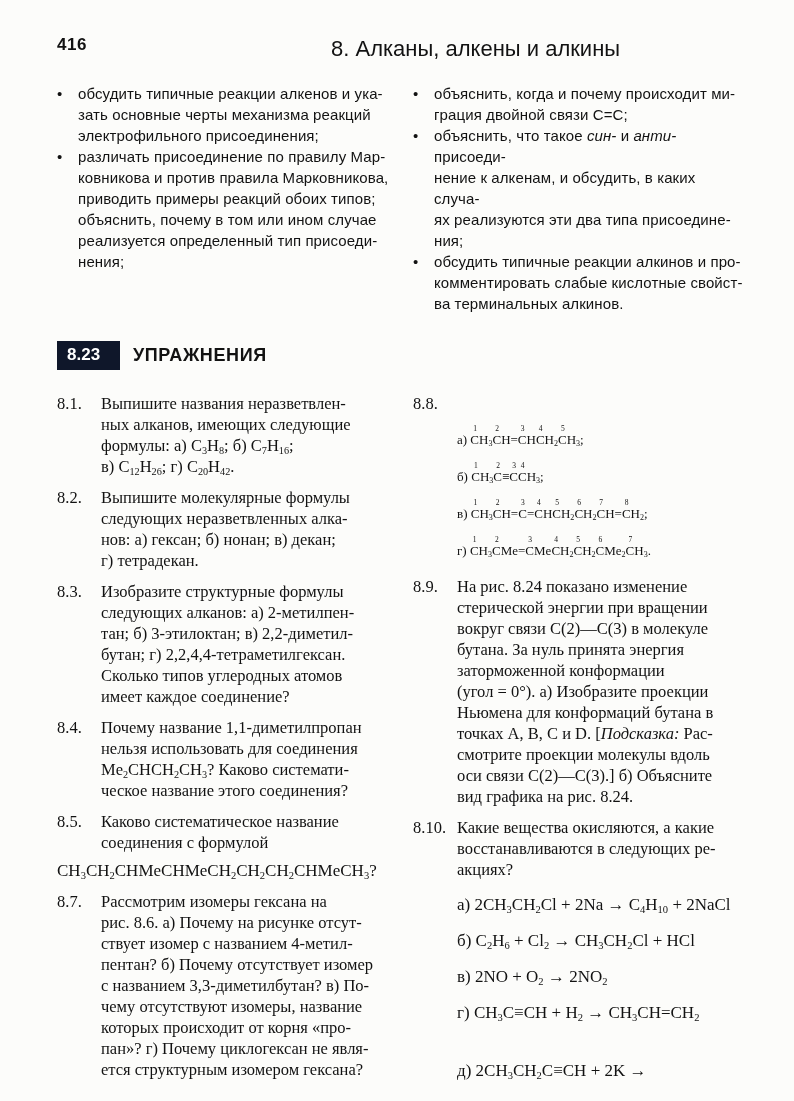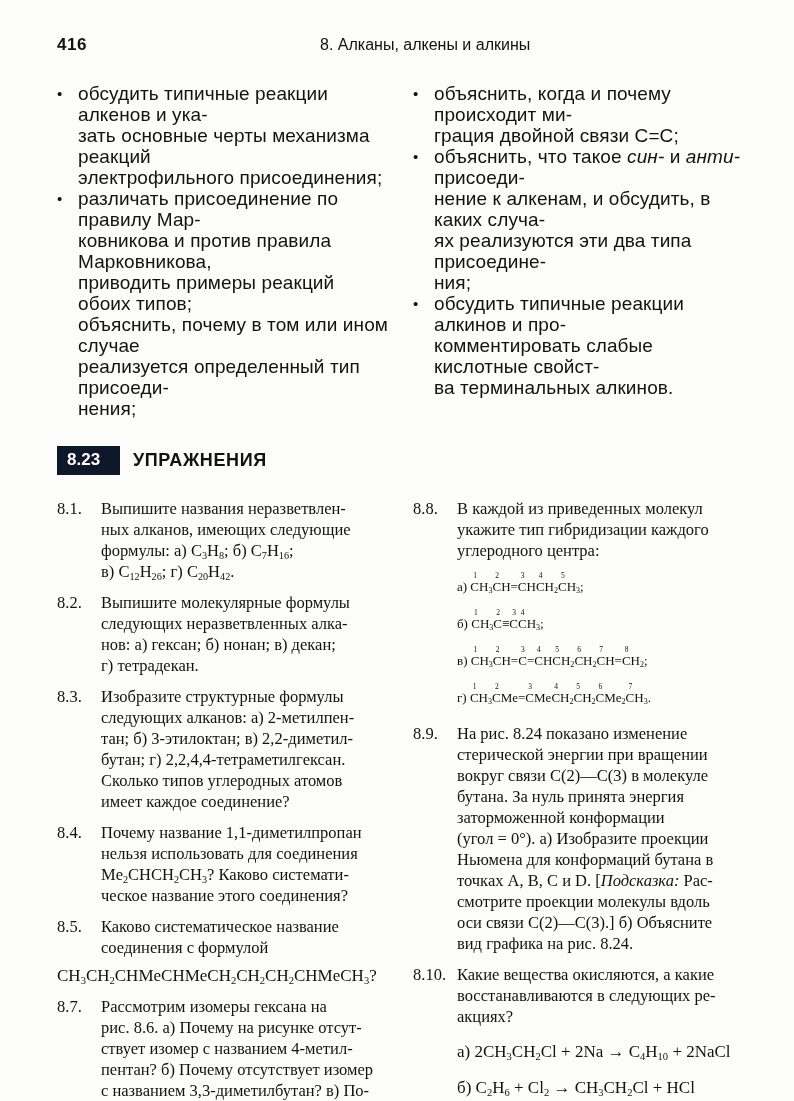--- a/index.html
+++ b/index.html
@@ -13,36 +13,36 @@
   }
   .page { padding:14px 49px 0 57px; position:relative; }
 
   
   .runhead { position:relative; height:24px;margin-top:21px; }
   .pagenum {
     font-family:"Liberation Sans", sans-serif;
     font-weight:700; font-size:17px; letter-spacing:0.5px;
   }
   .chapter {
-    position:absolute; left:263px; top:1px;
-    font-family:"Liberation Sans", sans-serif;
-    font-size:16px;
+    position:absolute; left:274px; top:1px;
+    font-family:"Liberation Sans", sans-serif;
+    font-size:22px;
   }
 
   
   .objectives { display:flex; gap:24px; margin-top:24px; }
   .obj-col { width:332px; }
   .obj-item { display:flex; margin:0 0 0 0; }
   .blt {
     font-family:"Liberation Sans", sans-serif;
     width:21px; flex:0 0 21px; font-size:15px; line-height:21px;
   }
   .obj-text {
     font-family:"Liberation Sans", sans-serif;
-    font-size:19px; line-height:21px;
+    font-size:15px; line-height:21px;
     white-space:pre-line;
     letter-spacing:0.1px;
   }
 
   
   .banner { margin-top:26px; height:30px; display:flex; align-items:center; }
   .sec-badge {
     background:#0f172a; color:#fff;
     font-family:"Liberation Sans", sans-serif;
     font-weight:700; font-size:17px;
@@ -194,23 +194,20 @@
 чему отсутствуют изомеры, название
 которых происходит от корня «про-
 пан»? г) Почему циклогексан не явля-
 ется структурным изомером гексана?</div>
       </div>
     </div>
 
     <div class="ex-col">
       <div class="ex" style="margin-bottom:0">
         <span class="ex-num">8.8.</span>
-        <div class="ex-body">В каждой из приведенных молекул
-укажите тип гибридизации каждого
-углеродного центра:</div>
       </div>
       <div class="chem-f">а) <span class="stk"><span class="stk-n">1</span><span>C</span></span>H<sub>3</sub><span class="stk"><span class="stk-n">2</span><span>C</span></span>H=<span class="stk"><span class="stk-n">3</span><span>C</span></span>H<span class="stk"><span class="stk-n">4</span><span>C</span></span>H<sub>2</sub><span class="stk"><span class="stk-n">5</span><span>C</span></span>H<sub>3</sub>;</div>
       <div class="chem-f">б) <span class="stk"><span class="stk-n">1</span><span>C</span></span>H<sub>3</sub><span class="stk"><span class="stk-n">2</span><span>C</span></span>≡<span class="stk"><span class="stk-n">3</span><span>C</span></span><span class="stk"><span class="stk-n">4</span><span>C</span></span>H<sub>3</sub>;</div>
       <div class="chem-f">в) <span class="stk"><span class="stk-n">1</span><span>C</span></span>H<sub>3</sub><span class="stk"><span class="stk-n">2</span><span>C</span></span>H=<span class="stk"><span class="stk-n">3</span><span>C</span></span>=<span class="stk"><span class="stk-n">4</span><span>C</span></span>H<span class="stk"><span class="stk-n">5</span><span>C</span></span>H<sub>2</sub><span class="stk"><span class="stk-n">6</span><span>C</span></span>H<sub>2</sub><span class="stk"><span class="stk-n">7</span><span>C</span></span>H=<span class="stk"><span class="stk-n">8</span><span>C</span></span>H<sub>2</sub>;</div>
       <div class="chem-f">г) <span class="stk"><span class="stk-n">1</span><span>C</span></span>H<sub>3</sub><span class="stk"><span class="stk-n">2</span><span>C</span></span>Me=<span class="stk"><span class="stk-n">3</span><span>C</span></span>Me<span class="stk"><span class="stk-n">4</span><span>C</span></span>H<sub>2</sub><span class="stk"><span class="stk-n">5</span><span>C</span></span>H<sub>2</sub><span class="stk"><span class="stk-n">6</span><span>C</span></span>Me<sub>2</sub><span class="stk"><span class="stk-n">7</span><span>C</span></span>H<sub>3</sub>.</div>
 
       <div class="ex" style="margin-top:14px">
         <span class="ex-num">8.9.</span>
         <div class="ex-body">На рис. 8.24 показано изменение
 стерической энергии при вращении

